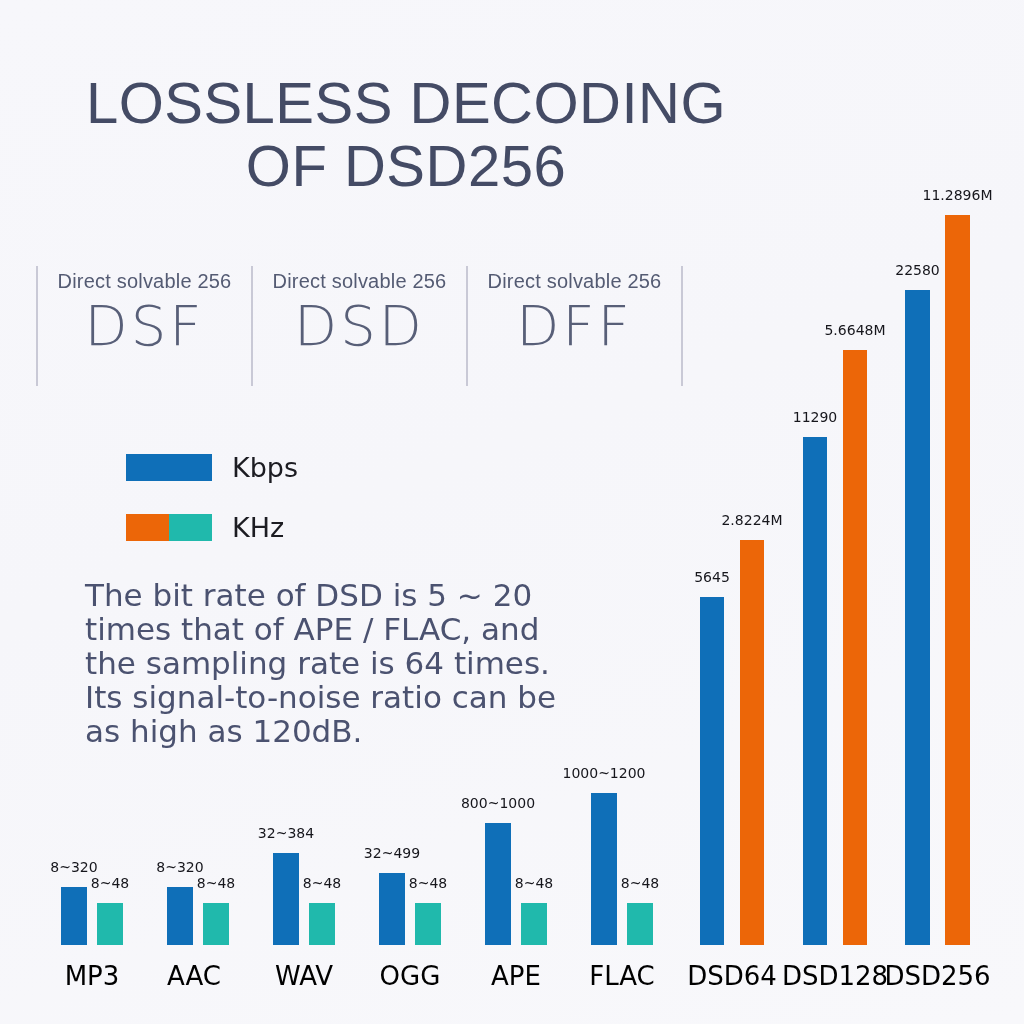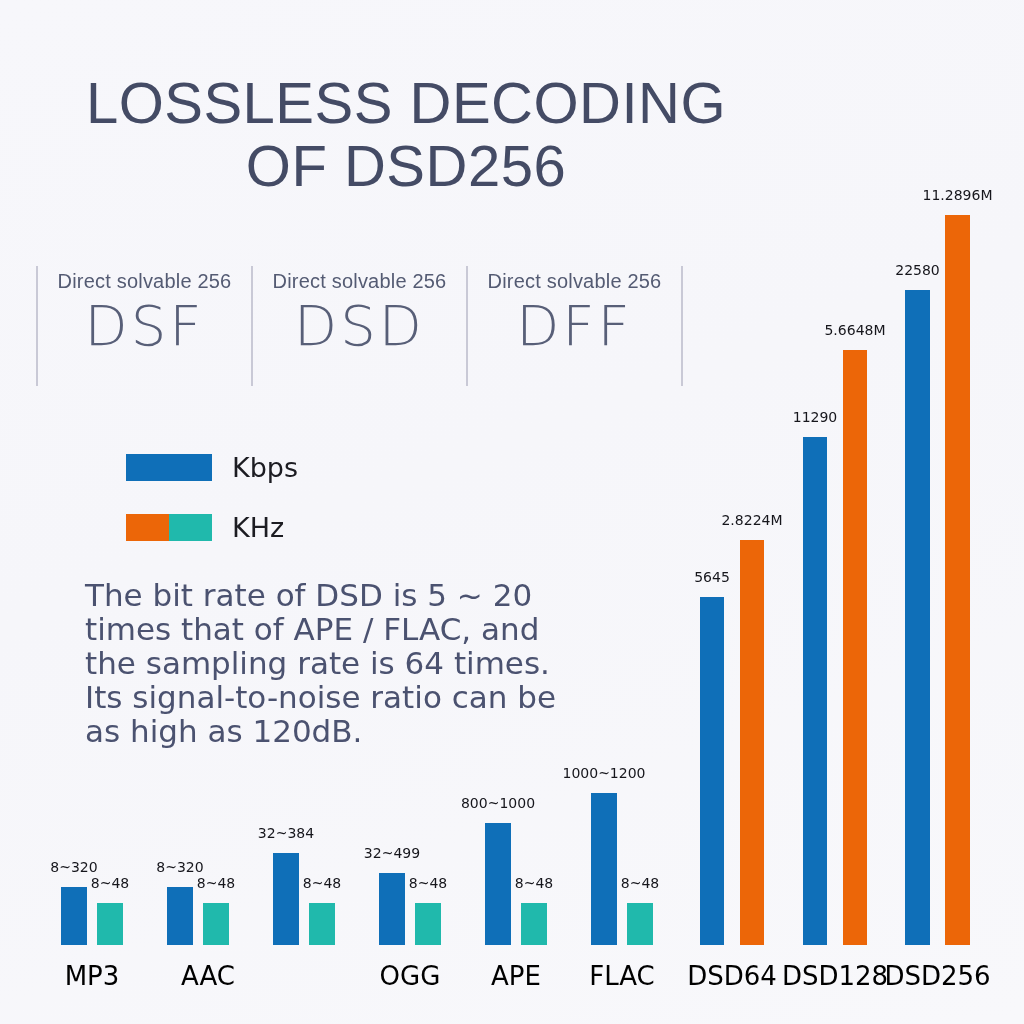--- a/index.html
+++ b/index.html
@@ -164,25 +164,26 @@
 <div id="chart">
     <div class="bar" style="left: 61px; top: 887px; width: 26px; height: 58px; background: rgb(15, 111, 184);"></div>
     <div class="bar-value" style="left: 14px; top: 859px; width: 120px;">8~320</div>
     <div class="bar" style="left: 97px; top: 903px; width: 26px; height: 42px; background: rgb(32, 185, 172);"></div>
     <div class="bar-value" style="left: 50px; top: 875px; width: 120px;">8~48</div>
     <div class="cat-label" style="left: 22px; top: 961px; width: 140px;">MP3</div>
     <div class="bar" style="left: 167px; top: 887px; width: 26px; height: 58px; background: rgb(15, 111, 184);"></div>
     <div class="bar-value" style="left: 120px; top: 859px; width: 120px;">8~320</div>
     <div class="bar" style="left: 203px; top: 903px; width: 26px; height: 42px; background: rgb(32, 185, 172);"></div>
     <div class="bar-value" style="left: 156px; top: 875px; width: 120px;">8~48</div>
-    <div class="cat-label" style="left: 138px; top: 961px; width: 140px;">AAC</div>
+    <div class="cat-label" style="left: 124px; top: 961px; width: 140px;">AAC</div>
     <div class="bar" style="left: 273px; top: 853px; width: 26px; height: 92px; background: rgb(15, 111, 184);"></div>
     <div class="bar-value" style="left: 226px; top: 825px; width: 120px;">32~384</div>
     <div class="bar" style="left: 309px; top: 903px; width: 26px; height: 42px; background: rgb(32, 185, 172);"></div>
     <div class="bar-value" style="left: 262px; top: 875px; width: 120px;">8~48</div>
+    <div class="cat-label" style="left: 234px; top: 961px; width: 140px;">WAV</div>
     <div class="bar" style="left: 379px; top: 873px; width: 26px; height: 72px; background: rgb(15, 111, 184);"></div>
     <div class="bar-value" style="left: 332px; top: 845px; width: 120px;">32~499</div>
     <div class="bar" style="left: 415px; top: 903px; width: 26px; height: 42px; background: rgb(32, 185, 172);"></div>
     <div class="bar-value" style="left: 368px; top: 875px; width: 120px;">8~48</div>
     <div class="cat-label" style="left: 340px; top: 961px; width: 140px;">OGG</div>
     <div class="bar" style="left: 485px; top: 823px; width: 26px; height: 122px; background: rgb(15, 111, 184);"></div>
     <div class="bar-value" style="left: 438px; top: 795px; width: 120px;">800~1000</div>
     <div class="bar" style="left: 521px; top: 903px; width: 26px; height: 42px; background: rgb(32, 185, 172);"></div>
     <div class="bar-value" style="left: 474px; top: 875px; width: 120px;">8~48</div>
     <div class="cat-label" style="left: 446px; top: 961px; width: 140px;">APE</div>

